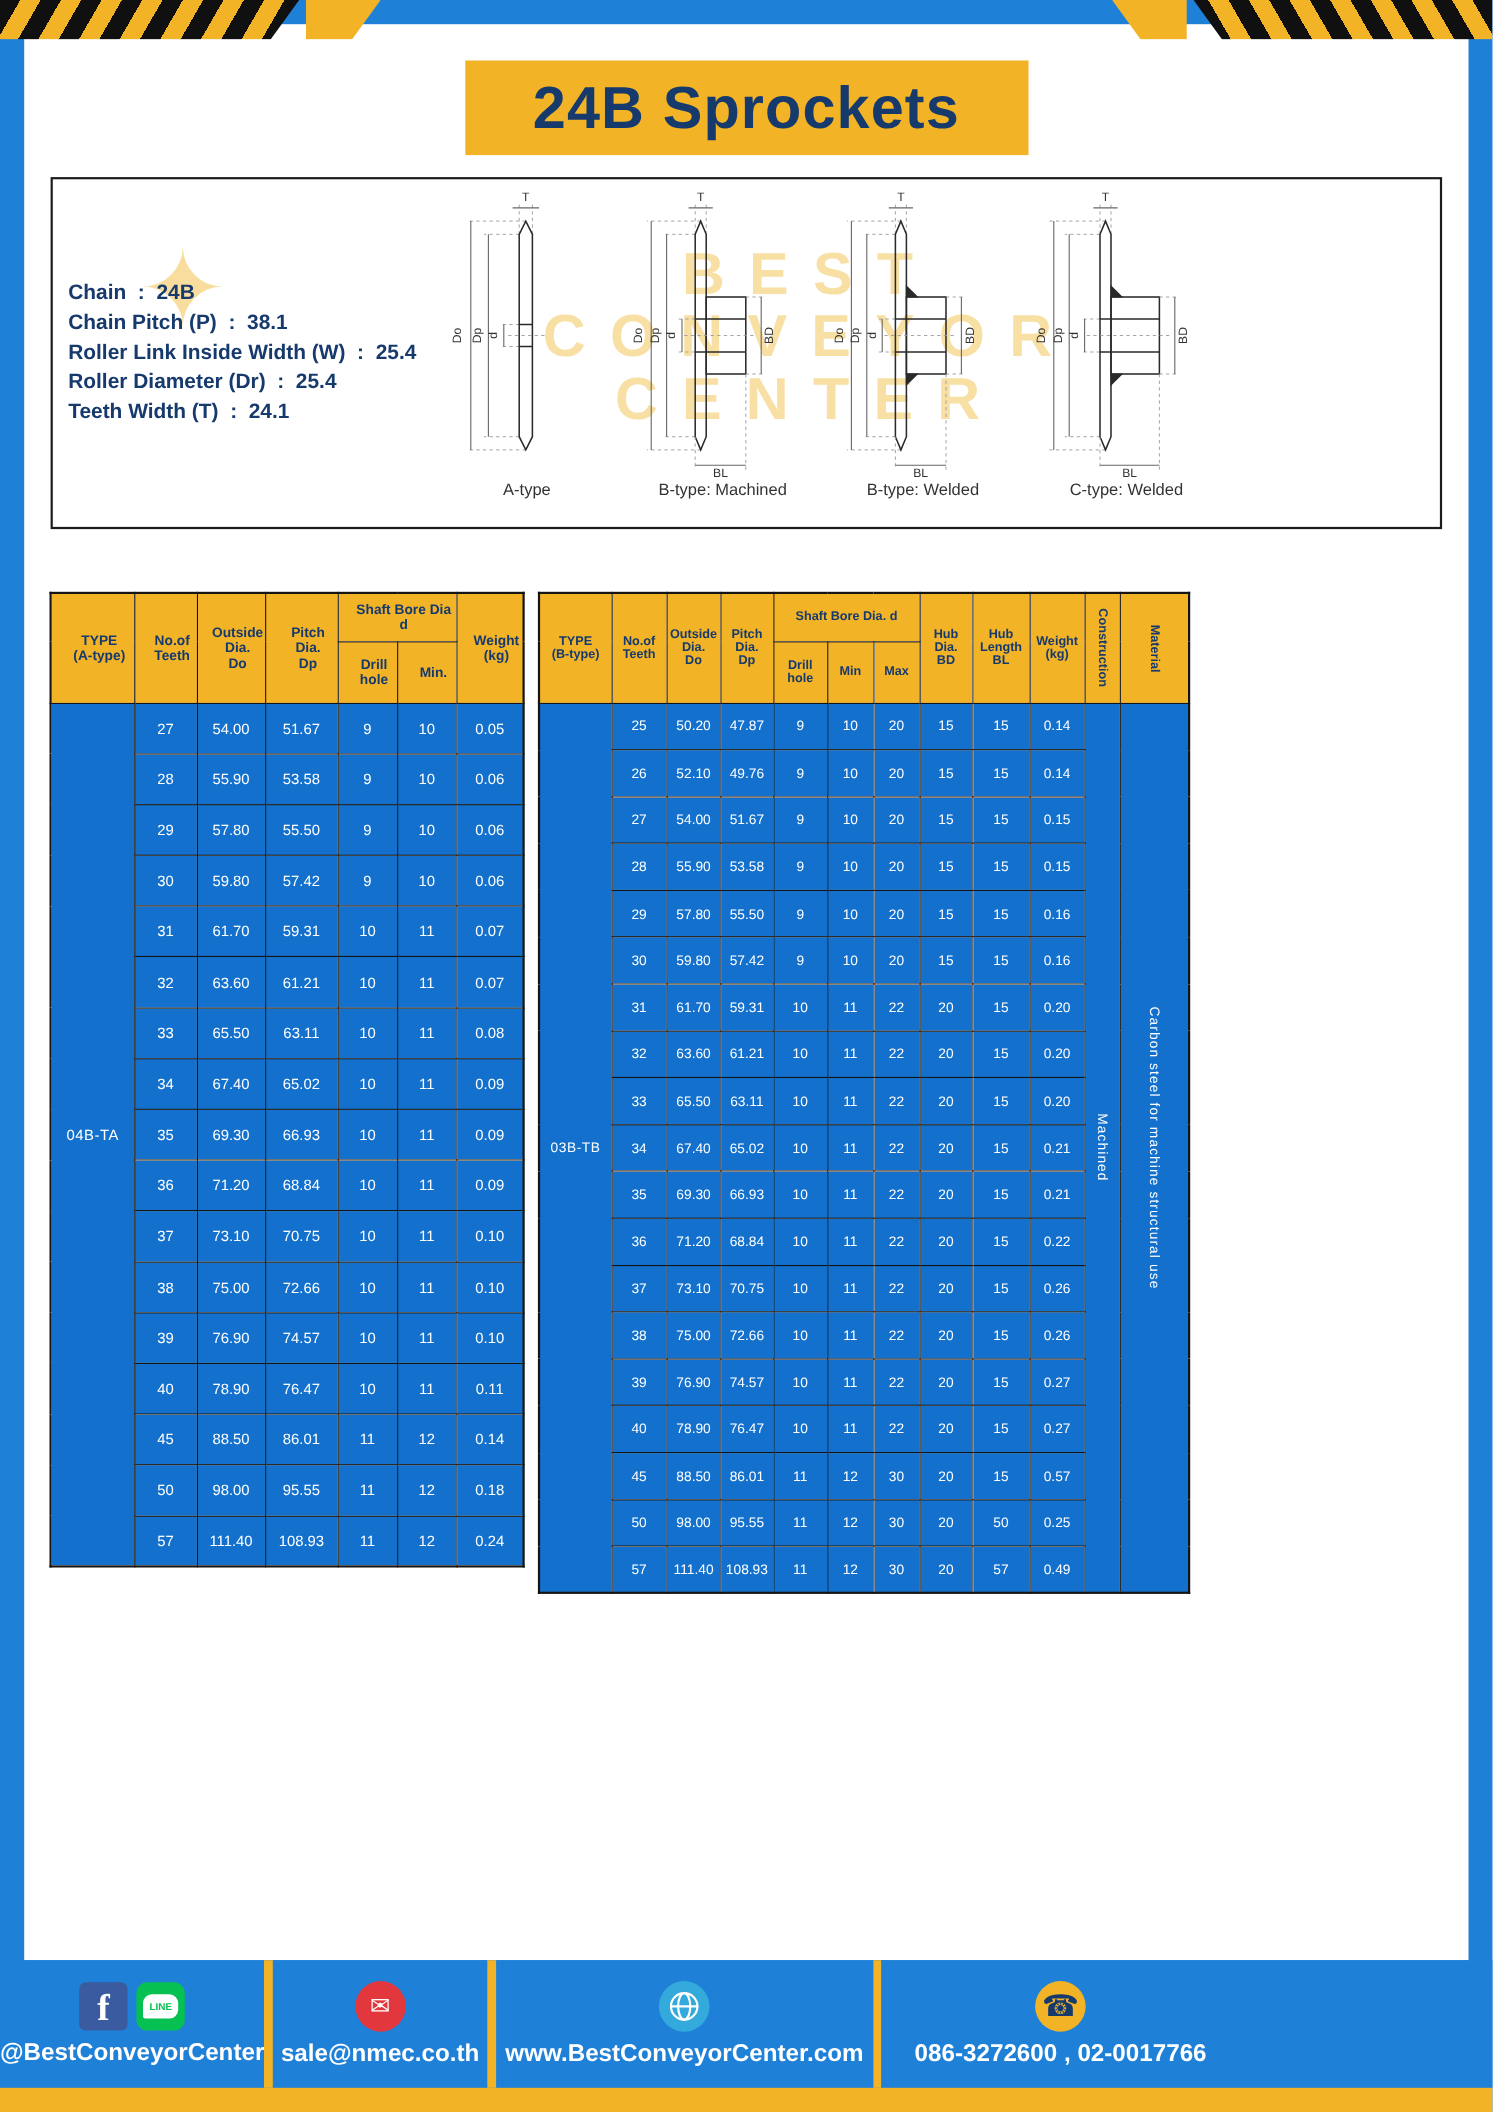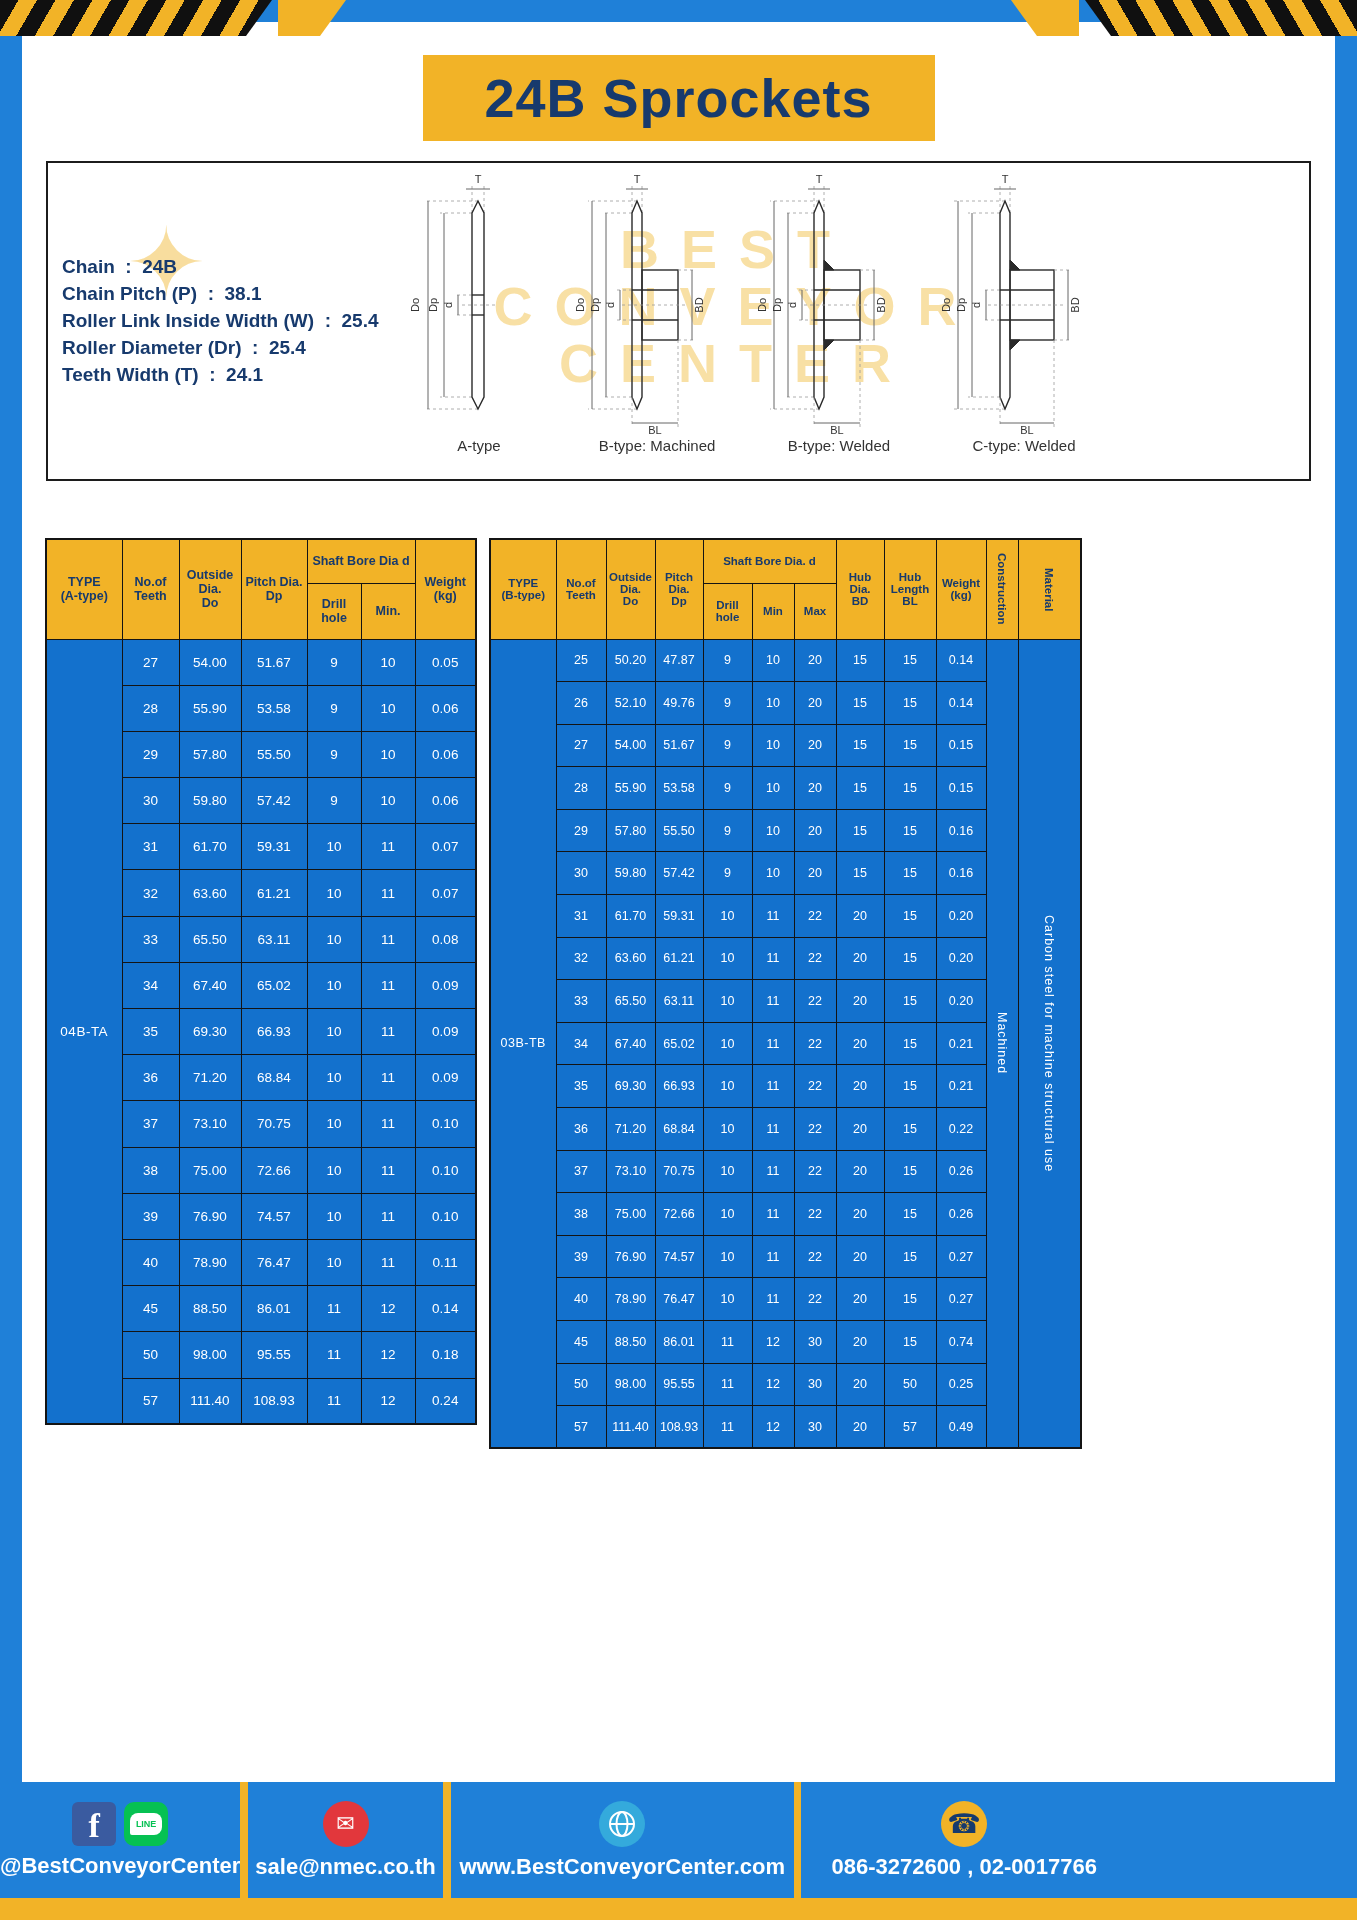--- a/index.html
+++ b/index.html
@@ -40,21 +40,21 @@
   .fig svg .dim { stroke:#666; stroke-width:1px; }
   .fig svg .ext { stroke:#999; stroke-width:.8px; stroke-dasharray:3 3; }
   .fig svg text { font-family:"Liberation Sans",sans-serif; font-size:11px; fill:#333; }
   .fig-label { margin-top:2px; font-size:15px; color:#333; }
 
   
   .tables { display:flex; gap:12px; margin:57px 0 0 23px; align-items:flex-start; }
   table.spec-table { border-collapse:collapse; table-layout:fixed; border:2px solid #141414; }
   .spec-table th, .spec-table td { border:1px solid #141414; text-align:center; vertical-align:middle; overflow:hidden; }
   .spec-table thead th { background:#f2b327; color:#173a6d; font-weight:bold; white-space:pre-line; }
-  #table-a thead th { font-size:12.5px; }
+  #table-a thead th { font-size:12.5px;padding-left:12px; }
   #table-b thead th { font-size:11.5px; }
   .spec-table tbody td { background:#1371cd; color:#ffffff; }
   #table-a tbody td { font-size:13.5px; }
   #table-b tbody td { font-size:12.5px; }
   #table-a { width:430px; }
   #table-b { width:591px; }
   #table-a thead tr:first-child { height:44px; }
   #table-a thead tr:last-child { height:56px; }
   #table-b thead tr:first-child { height:44px; }
   #table-b thead tr:last-child { height:56px; }
@@ -662,21 +662,21 @@
             </tr>
             <tr>
               <td>45</td>
               <td>88.50</td>
               <td>86.01</td>
               <td>11</td>
               <td>12</td>
               <td>30</td>
               <td>20</td>
               <td>15</td>
-              <td>0.74</td>
+              <td>0.57</td>
             </tr>
             <tr>
               <td>50</td>
               <td>98.00</td>
               <td>95.55</td>
               <td>11</td>
               <td>12</td>
               <td>30</td>
               <td>20</td>
               <td>50</td>

